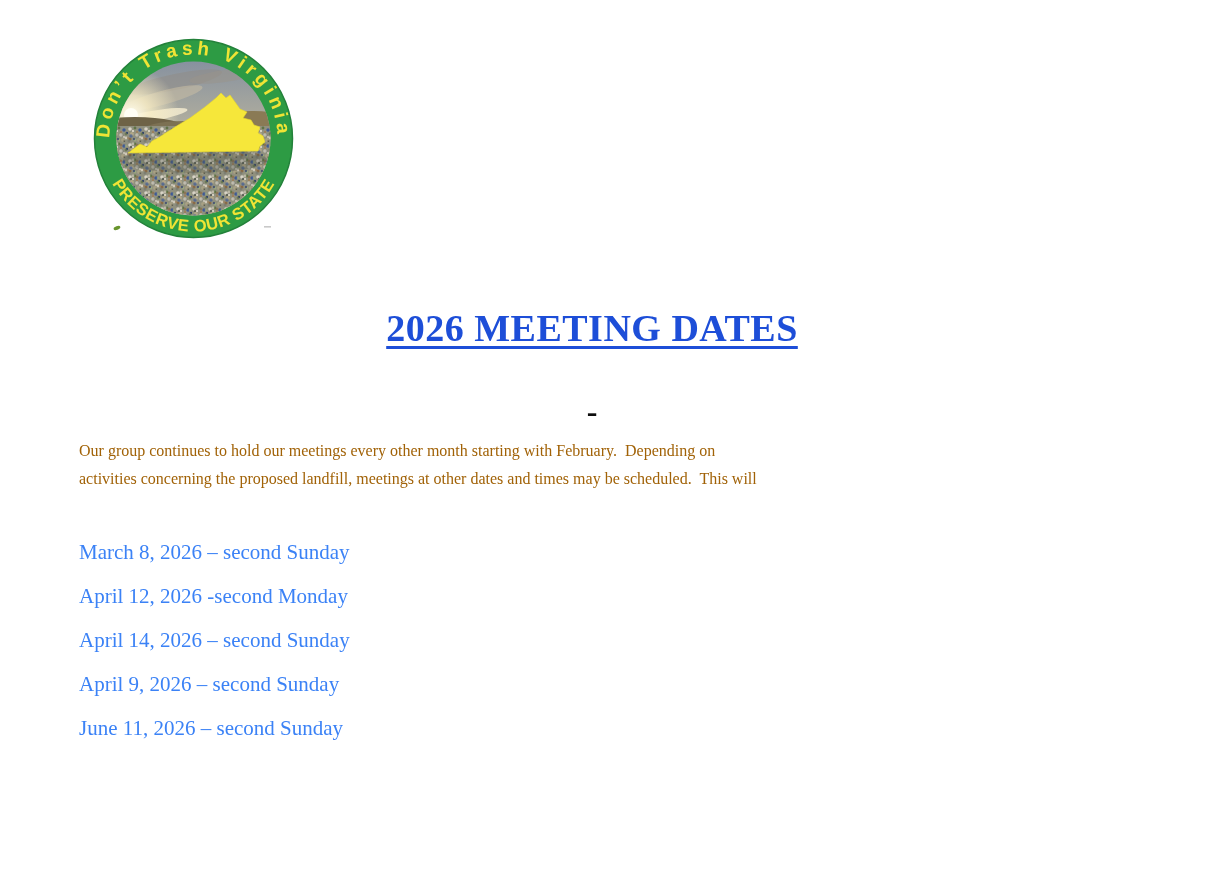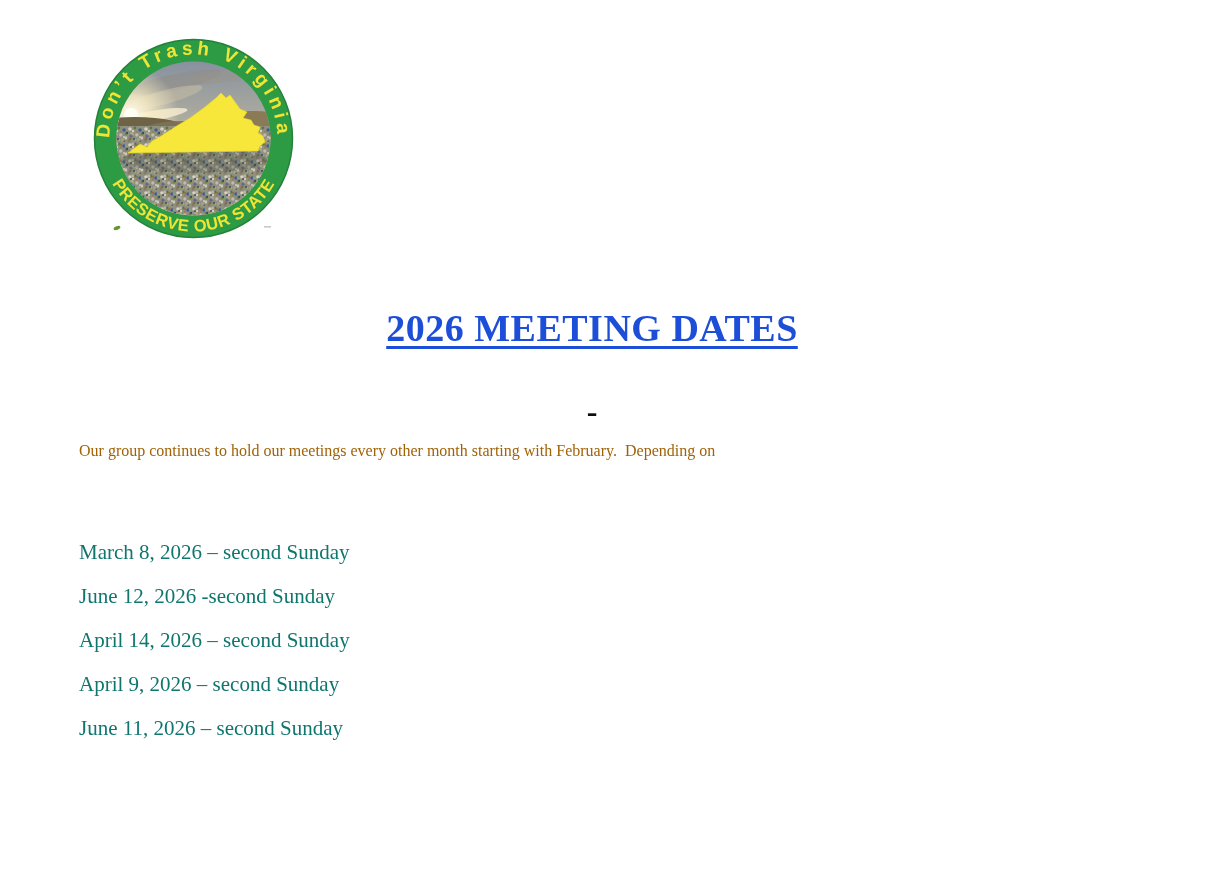--- a/index.html
+++ b/index.html
@@ -45,21 +45,21 @@
   
   .intro { position: absolute; left: 79px; top: 437px; width: 1030px; }
   .intro .line {
     font-size: 16px; line-height: 28px; white-space: pre; color: #a16207;
   }
 
   
   .dates { position: absolute; left: 79px; top: 538px; }
   .dates .date {
     font-size: 21px; line-height: 28px; margin-bottom: 16px;
-    white-space: pre; color: #0f766e;
+    white-space: pre; color: #3b82f6;
   }
 </style>
 </head>
 <body>
 
 <div class="page">
 
   <div class="logo">
     <svg viewBox="0 0 225 225" width="225" height="225" aria-hidden="true">
       <defs>
@@ -126,23 +126,24 @@
       <ellipse cx="37" cy="198" rx="3.5" ry="1.8" fill="#69952e" transform="rotate(-20 37 198)"></ellipse>
       <rect x="184" y="196" width="7" height="1.6" fill="#c9c9c9"></rect>
     </svg>
   </div>
 
   <h1 class="title">2026 MEETING DATES</h1>
   <div class="title-dash">-</div>
 
   <div class="intro">
     <div class="line">Our group continues to hold our meetings every other month starting with February.  Depending on</div>
+    <div class="line">activities concerning the proposed landfill, meetings at other dates and times may be scheduled.  This will</div>
   </div>
 
   <div class="dates">
     <div class="date">March 8, 2026 – second Sunday</div>
-    <div class="date">June 12, 2026 -second Sunday</div>
+    <div class="date">April 12, 2026 -second Monday</div>
     <div class="date">April 14, 2026 – second Sunday</div>
     <div class="date">April 9, 2026 – second Sunday</div>
     <div class="date">June 11, 2026 – second Sunday</div>
   </div>
 
 </div>
 
 </body></html>

